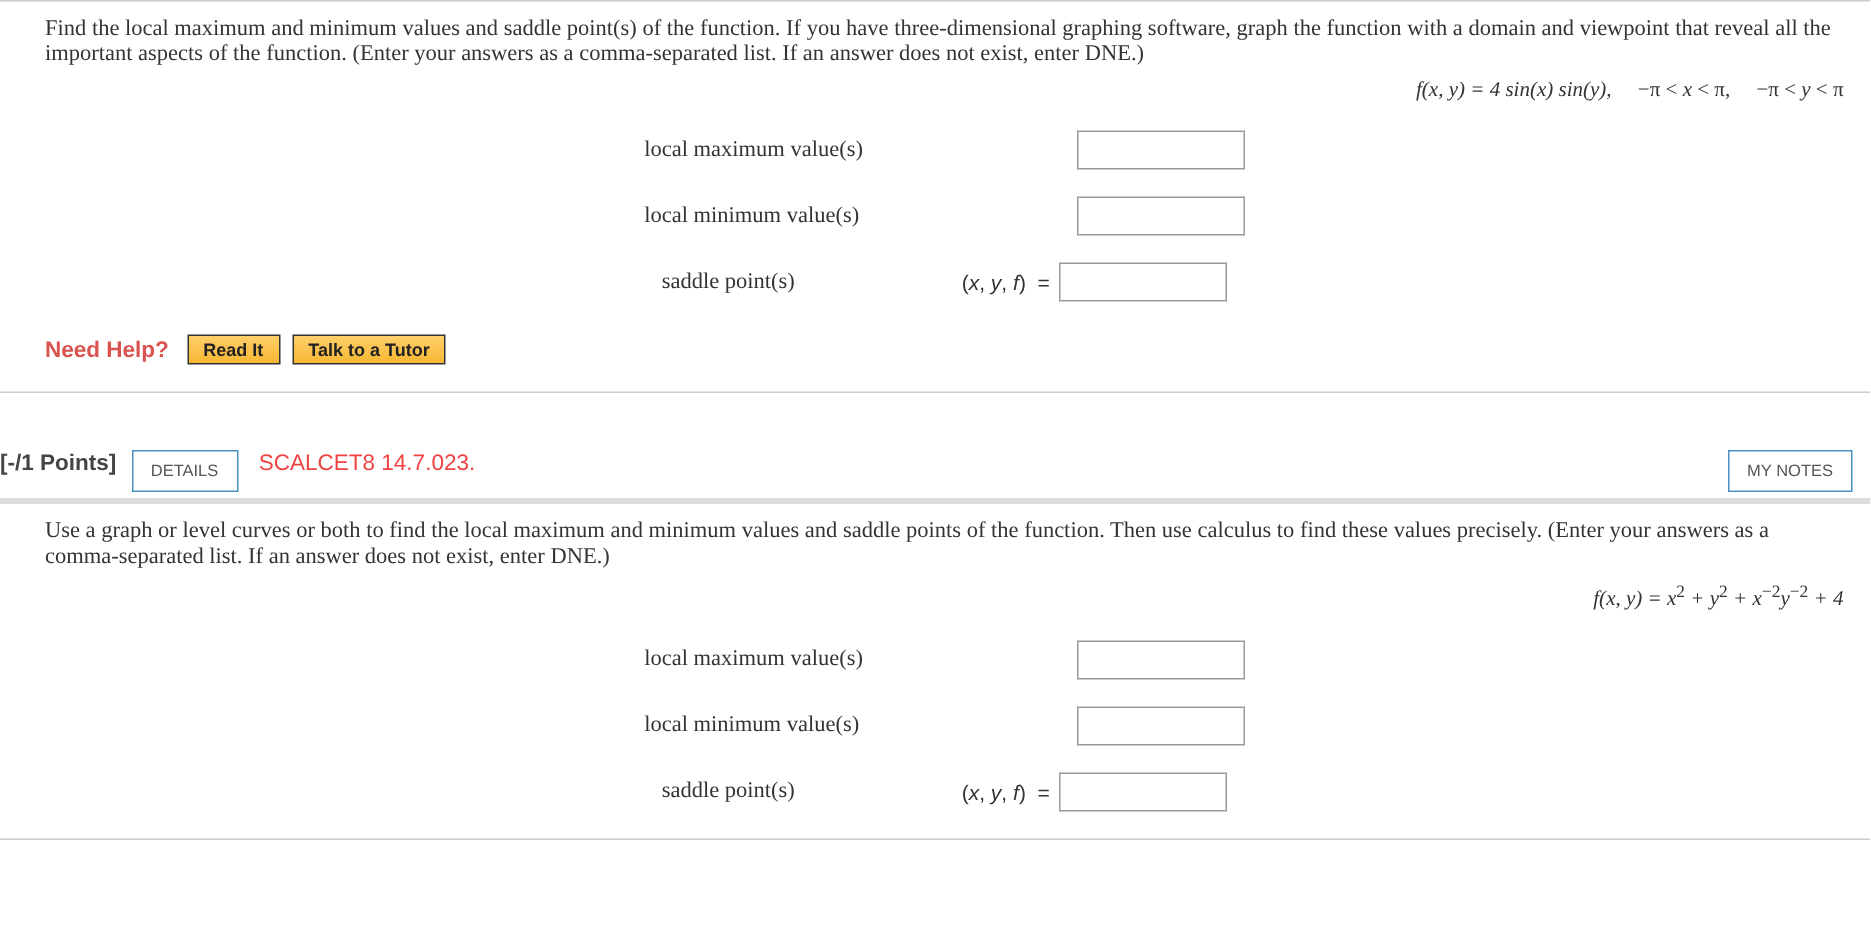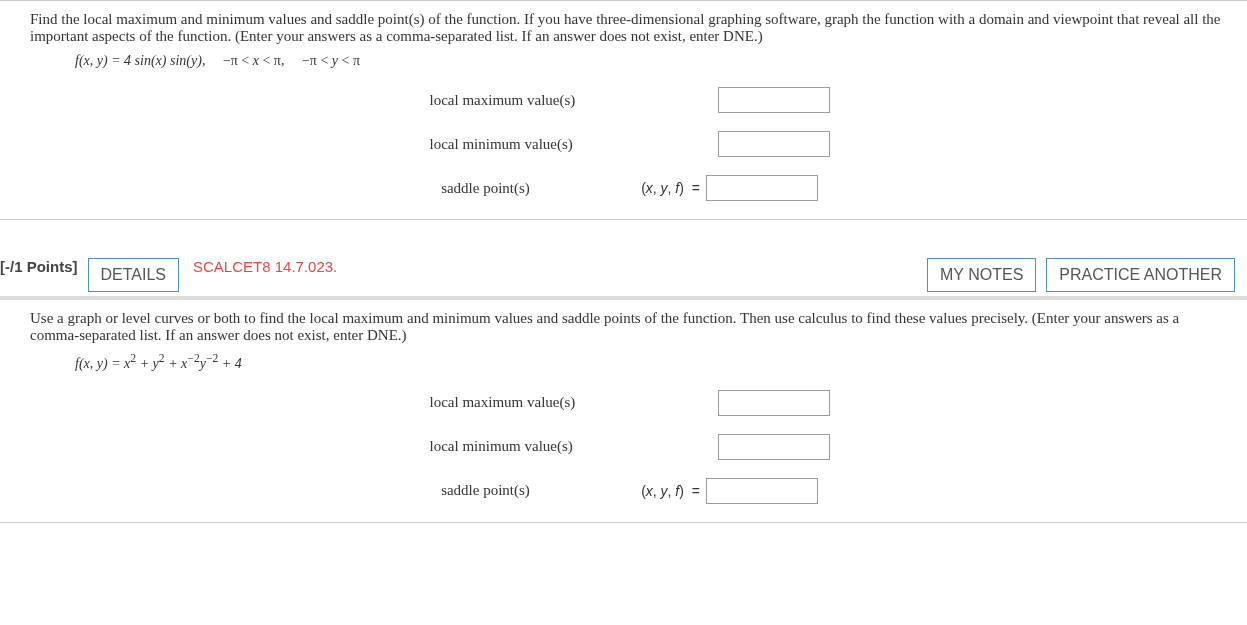--- a/index.html
+++ b/index.html
@@ -24,20 +24,21 @@
   }
   .serif {
     font-family: Georgia, 'Times New Roman', serif;
     font-size: 15px;
   }
   .func-line {
     font-family: Georgia, 'Times New Roman', serif;
     font-style: italic;
     margin-left: 45px;
     margin-top: 8px;
+    text-align: right;
   }
   .row {
     margin-top: 18px;
     display: flex;
     align-items: center;
     justify-content: center;
   }
   .row .label {
     width: 200px;
     font-family: Georgia, 'Times New Roman', serif;
@@ -89,21 +90,21 @@
   .pts {
     font-family: Arial, sans-serif;
     font-weight: bold;
     font-size: 15px;
     color: #444;
   }
   .details-btn, .mynotes-btn, .ask-btn, .practice-btn {
     border: 1px solid #4a90c2;
     background: #fff;
     padding: 7px 12px;
-    font-size: 16px;
+    font-size: 11px;
     color: #555;
     cursor: pointer;
     font-family: Arial, sans-serif;
   }
   .ref {
     font-family: Arial, sans-serif;
     font-size: 15px;
     color: #ef4444;
     margin-left: 4px;
   }
@@ -132,31 +133,35 @@
       <span class="prefix" style="width:82px;"></span>
       <input class="answer" type="text" style="">
     </div>
 
     <div class="row">
       <span class="label">saddle point(s)</span>
       <span class="prefix">(<span style="font-style:italic;">x</span>, <span style="font-style:italic;">y</span>, <span style="font-style:italic;">f</span>)&nbsp;&nbsp;=</span>
       <input class="answer" type="text" style="">
     </div>
 
+    <div class="need-help-row">
+      <span class="need-help">Need Help?</span>
+      <button class="orange-btn">Read It</button>
+      <button class="orange-btn">Talk to a Tutor</button>
+    </div>
   </div>
 </div>
 
 <div class="question" style="border-top:none;">
   <div class="header-bar">
     <span class="pts">[-/1 Points]</span>
     <button class="details-btn">DETAILS</button>
     <span class="ref">SCALCET8 14.7.023.</span>
     <span class="spacer"></span>
     <button class="mynotes-btn">MY NOTES</button>
-    <button class="practice-btn">PRACTICE ANOTHER</button>
   </div>
 
   <div class="qcontent">
     <div class="serif">Use a graph or level curves or both to find the local maximum and minimum values and saddle points of the function. Then use calculus to find these values precisely. (Enter your answers as a comma-separated list. If an answer does not exist, enter DNE.)</div>
     <div class="func-line">
       <span style="font-style:italic;">f</span>(<span style="font-style:italic;">x</span>, <span style="font-style:italic;">y</span>) = <span style="font-style:italic;">x</span><sup style="font-style:normal;">2</sup> + <span style="font-style:italic;">y</span><sup style="font-style:normal;">2</sup> + <span style="font-style:italic;">x</span><sup style="font-style:normal;">−2</sup><span style="font-style:italic;">y</span><sup style="font-style:normal;">−2</sup> + 4
     </div>
 
     <div class="row">
       <span class="label">local maximum value(s)</span>

